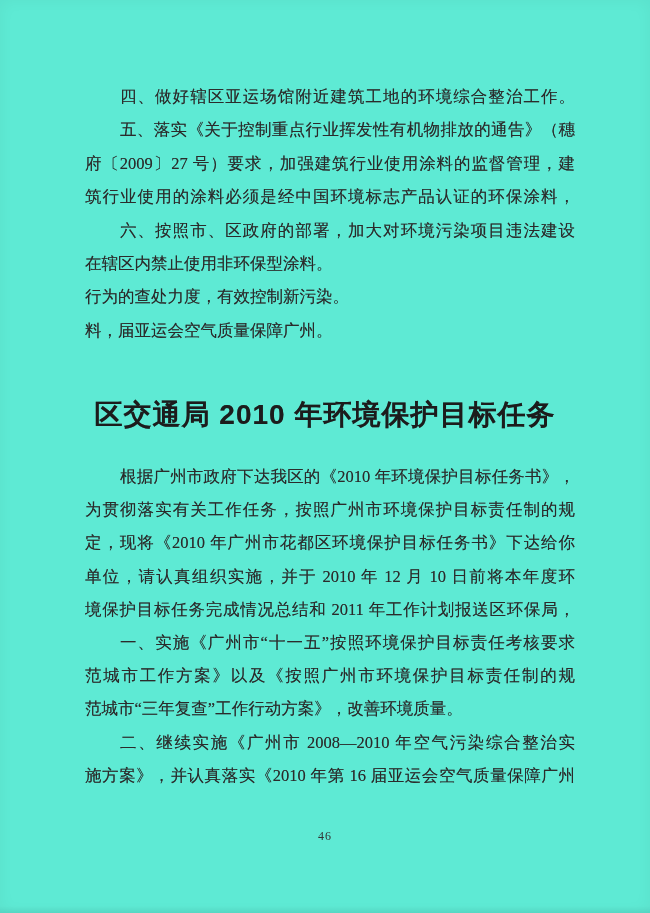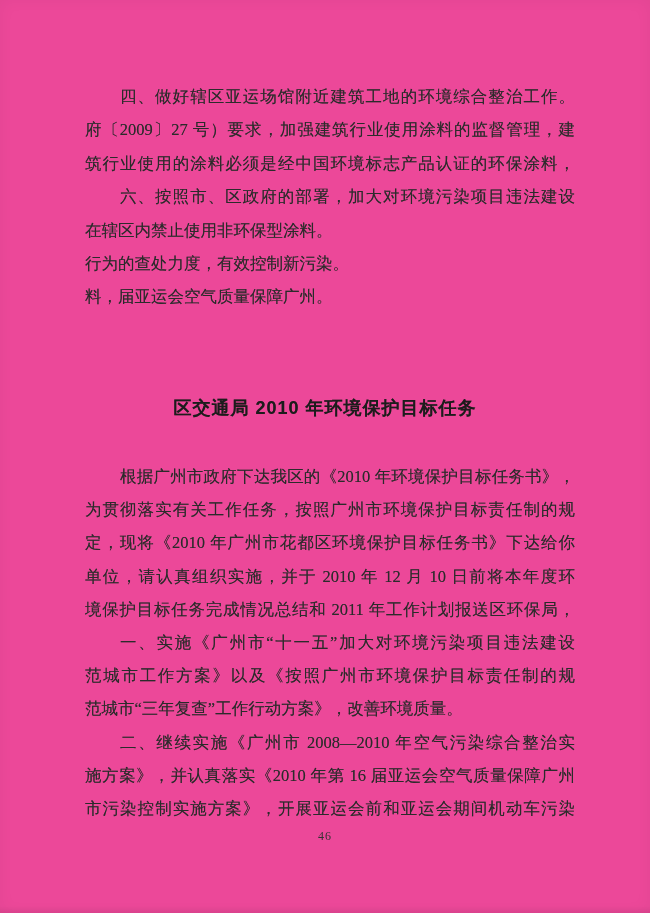--- a/index.html
+++ b/index.html
@@ -11,21 +11,21 @@
     height: 913px;
     position: relative;
     background: #fbfbf9;
     overflow: hidden;
     font-family: "Liberation Serif", "DejaVu Serif", serif;
     color: #2b2b2b;
   }
   .scan-page {
     position: absolute;
     inset: 0;
-    background: #ec4899;
+    background: #5eead4;
     box-shadow: inset 0 0 16px rgba(0,0,0,0.045);
   }
   .edge-shade {
     position: absolute;
     left: 0;
     right: 0;
     bottom: 0;
     height: 7px;
     background: linear-gradient(to top, rgba(0,0,0,0.06), rgba(0,0,0,0));
     pointer-events: none;
@@ -53,21 +53,21 @@
   }
   .ln.indent { padding-left: 35px; }
   .heading {
     position: absolute;
     top: 396px;
     left: 0;
     width: 650px;
     text-align: center;
     font-family: "Liberation Sans", "DejaVu Sans", sans-serif;
     font-weight: bold;
-    font-size: 18px;
+    font-size: 28px;
     letter-spacing: 1px;
     color: #1c1c1c;
     text-shadow: 0 0 0.6px rgba(30,30,30,0.6);
   }
   .pagenum {
     position: absolute;
     top: 829px;
     left: 0;
     width: 650px;
     text-align: center;
@@ -76,40 +76,40 @@
     letter-spacing: 1px;
   }
 </style>
 </head>
 <body>
 
 <div class="scan-page">
 
   <div class="sec" id="sec1">
     <div class="ln indent">四、做好辖区亚运场馆附近建筑工地的环境综合整治工作。</div>
+    <div class="ln indent">五、落实《关于控制重点行业挥发性有机物排放的通告》（穗</div>
     <div class="ln">府〔2009〕27 号）要求，加强建筑行业使用涂料的监督管理，建</div>
     <div class="ln">筑行业使用的涂料必须是经中国环境标志产品认证的环保涂料，</div>
     <div class="ln indent">六、按照市、区政府的部署，加大对环境污染项目违法建设</div>
     <div class="ln end">在辖区内禁止使用非环保型涂料。</div>
     <div class="ln end">行为的查处力度，有效控制新污染。</div>
     <div class="ln end">料，届亚运会空气质量保障广州。</div>
   </div>
 
   <div class="heading">区交通局 2010 年环境保护目标任务</div>
 
   <div class="sec" id="sec2">
     <div class="ln indent">根据广州市政府下达我区的《2010 年环境保护目标任务书》，</div>
     <div class="ln">为贯彻落实有关工作任务，按照广州市环境保护目标责任制的规</div>
     <div class="ln">定，现将《2010 年广州市花都区环境保护目标任务书》下达给你</div>
     <div class="ln">单位，请认真组织实施，并于 2010 年 12 月 10 日前将本年度环</div>
     <div class="ln">境保护目标任务完成情况总结和 2011 年工作计划报送区环保局，</div>
-    <div class="ln indent">一、实施《广州市“十一五”加大对环境污染项目违法建设</div>
+    <div class="ln indent">一、实施《广州市“十一五”按照环境保护目标责任考核要求</div>
     <div class="ln">范城市工作方案》以及《按照广州市环境保护目标责任制的规</div>
     <div class="ln end">范城市“三年复查”工作行动方案》，改善环境质量。</div>
     <div class="ln indent">二、继续实施《广州市 2008—2010 年空气污染综合整治实</div>
     <div class="ln">施方案》，并认真落实《2010 年第 16 届亚运会空气质量保障广州</div>
-    <div class="ln">市污染控制实施方案》，开展亚运会前和亚运会期间机动车污染</div>
   </div>
 
   <div class="pagenum">46</div>
 
   <div class="edge-shade"></div>
 </div>
 
 </body></html>

